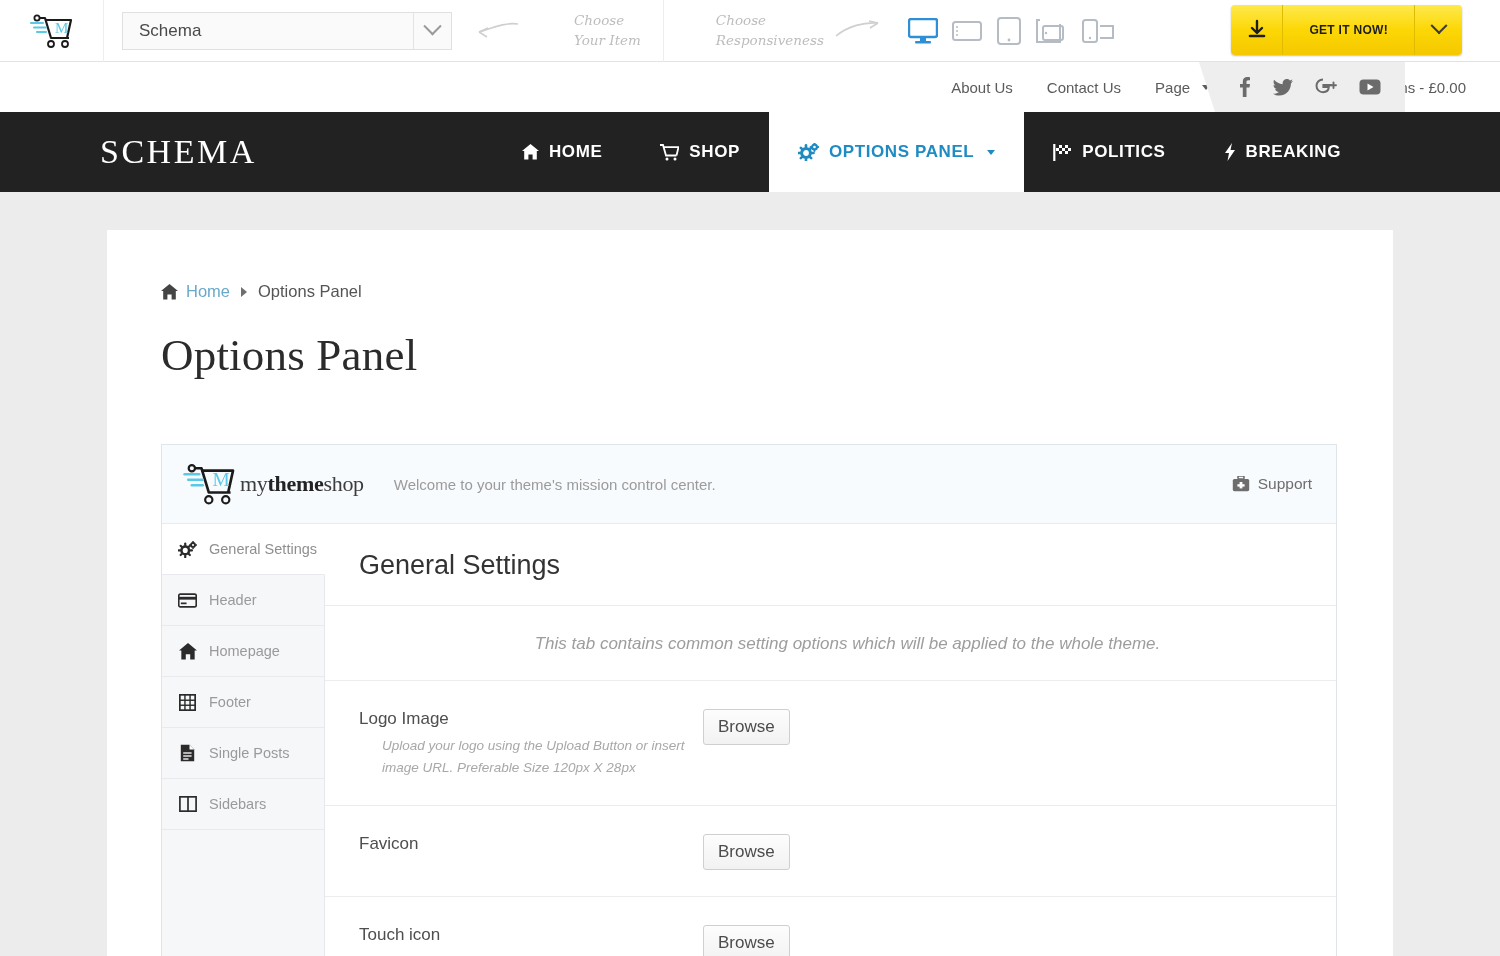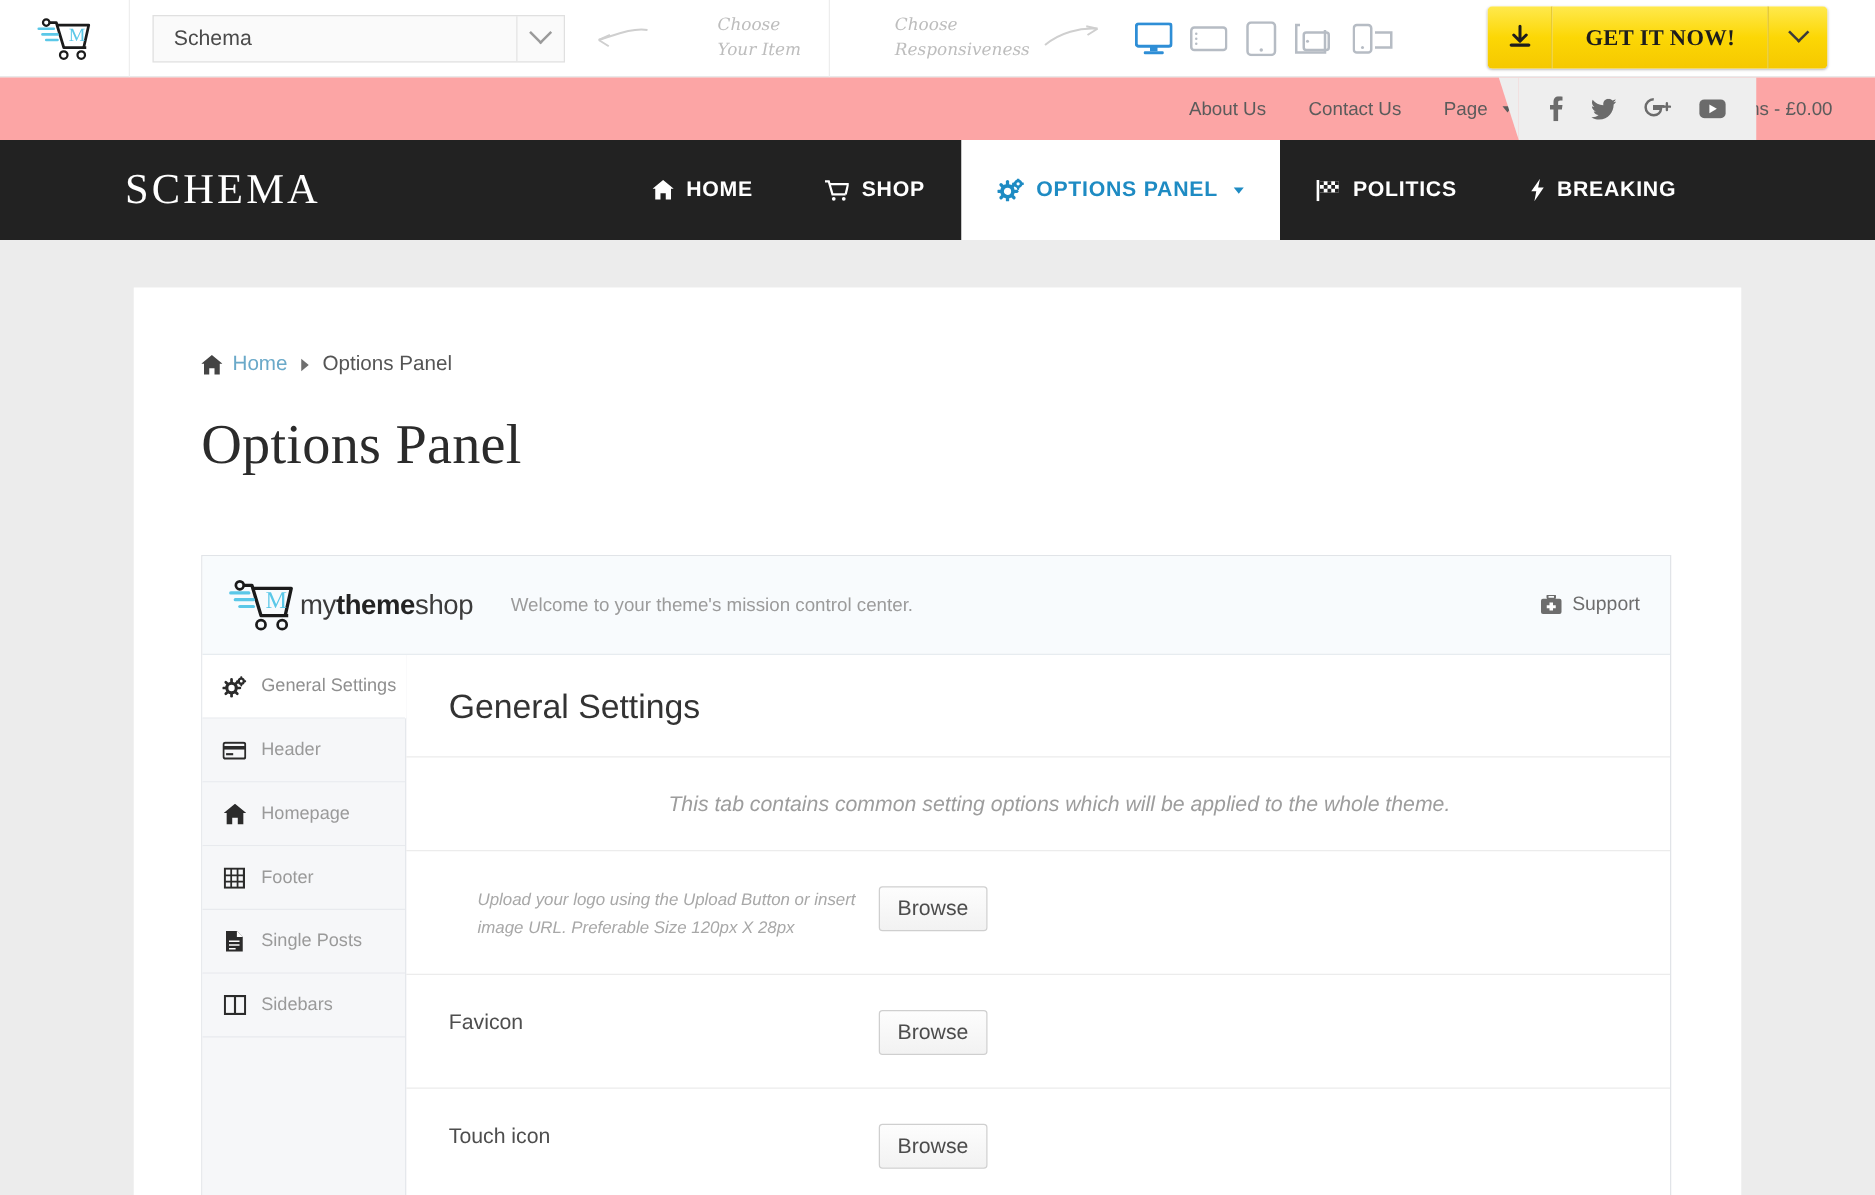--- a/index.html
+++ b/index.html
@@ -82,36 +82,35 @@
   .getit-dl {
     width: 52px;
     background: linear-gradient(to bottom, #ffe94d 0%, #fcd705 50%, #f5c800 100%);
     display:flex; align-items:center; justify-content:center;
     border-right: 1px solid #e0bc00;
   }
   .getit-main {
     padding: 0 26px;
     background: linear-gradient(to bottom, #ffe94d 0%, #fcd705 50%, #f5c800 100%);
     display:flex; align-items:center;
-    font-size: 18px; font-weight: bold; color: #1d1d1d;
+    font-size: 12px; font-weight: bold; color: #1d1d1d;
     letter-spacing: .3px;
-    font-family: Liberation Serif, serif;
   }
   .getit-chev {
     width: 48px;
     background: linear-gradient(to bottom, #ffe94d 0%, #fcd705 50%, #f5c800 100%);
     border-left: 1px solid #e0bc00;
     display:flex; align-items:center; justify-content:center;
   }
   .getit-chev .chev { border-color: #3b3b3b; width: 12px; height: 12px; }
 
   
   .topnav {
     height: 50px;
-    background: #fca5a5;
+    background: #ffffff;
     display: flex;
     align-items: center;
     justify-content: flex-end;
     position: relative;
   }
   .topnav-inner { display:flex; align-items:center; gap: 34px; margin-right: 34px; }
   .topnav a {
     font-size: 15px; color: #5b5b5b; text-decoration: none;
     display: flex; align-items: center; gap: 9px;
   }
@@ -206,21 +205,21 @@
     display: flex; flex-direction: column;
   }
   .opt-header {
     height: 79px;
     background: #f8fbfd;
     border-bottom: 1px solid #e7ecf0;
     display: flex; align-items: center;
     padding: 0 24px 0 20px;
   }
   .mts-logo { display: flex; align-items: center; gap: 2px; }
-  .mts-word { font-size: 22px; color: #3c3c3c; letter-spacing: -.3px; }
+  .mts-word { font-size: 22px; color: #3c3c3c; letter-spacing: -.3px; font-family: Liberation Serif, serif; }
   .mts-word b { color: #232323; }
   .opt-welcome {
     margin-left: 30px;
     font-size: 15px;
     color: #9b9b9b;
   }
   .opt-support {
     margin-left: auto;
     display:flex; align-items:center; gap: 8px;
     font-size: 15.5px; color: #6d6d6d;
@@ -632,20 +631,21 @@
             <span>Sidebars</span>
           </div>
         </div>
 
         <div class="opt-content">
           <h2 class="opt-content-title">General Settings</h2>
           <div class="opt-desc">This tab contains common setting options which will be applied to the whole theme.</div>
 
           <div class="opt-row">
             <div class="opt-field">
+              <div class="opt-field-label">Logo Image</div>
               <div class="opt-field-help">Upload your logo using the Upload Button or insert image URL. Preferable Size 120px X 28px</div>
             </div>
             <div class="opt-control">
               <button class="browse-btn">Browse</button>
             </div>
           </div>
 
           <div class="opt-row">
             <div class="opt-field">
               <div class="opt-field-label">Favicon</div>

